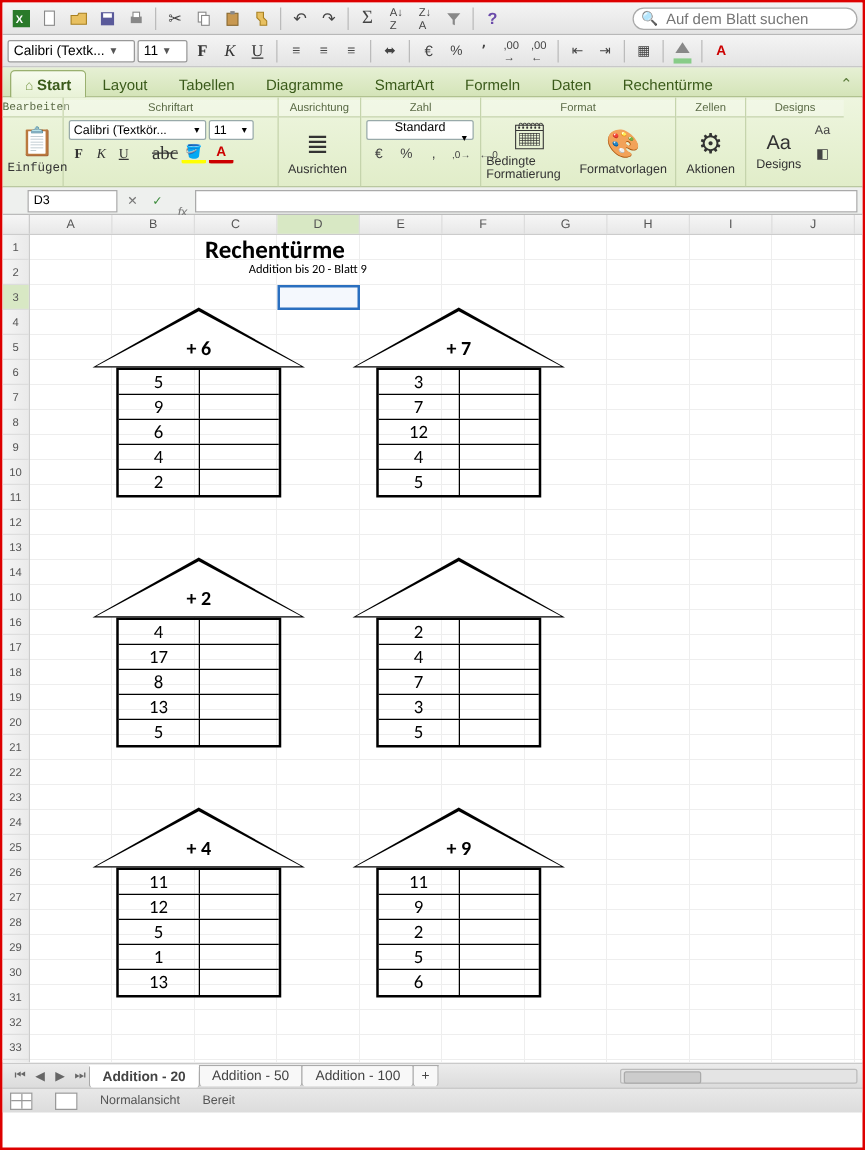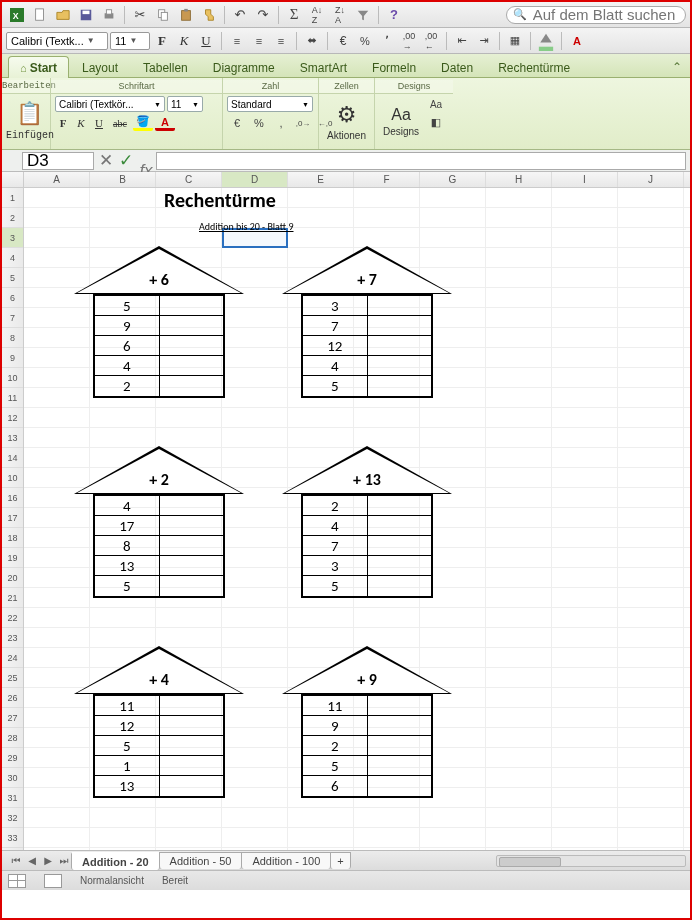--- a/index.html
+++ b/index.html
@@ -39,21 +39,21 @@
     display: flex;
     align-items: center;
     background: #fff;
     border: 1px solid #aaa;
     border-radius: 10px;
     height: 18px;
     padding: 0 6px;
     gap: 4px;
     width: 180px;
   }
-  .search-wrap input { border:none; outline:none; font-size:15px; width:100%; color:#888; background:transparent; }
+  .search-wrap input { border:none; outline:none; font-size:12px; width:100%; color:#888; background:transparent; }
   
   .font-bar {
     background: linear-gradient(#f4f4f4, #e4e4e4);
     border-bottom: 1px solid #b8b8b8;
     height: 26px;
     display: flex;
     align-items: center;
     padding: 0 4px;
     gap: 2px;
   }
@@ -146,21 +146,21 @@
     background:#fff; border:1px solid #9aa; height:16px;
     font-size:10px; padding:0 3px; border-radius:2px;
   }
   
   .fbar {
     height:22px;
     display:flex;
     align-items:center;
     background:#eef0ee;
     border-bottom:1px solid #bbb;
-    font-size:17px;
+    font-size:10px;
   }
   .namebox {
     width:72px;
     background:#fff;
     border:1px solid #aaa;
     height:18px;
     margin:0 2px 0 20px;
     padding:0 4px;
     display:flex; align-items:center;
   }
@@ -227,22 +227,22 @@
   .sheet-content {
     position:absolute;
     inset:0;
     font-family: Calibri, Arial, sans-serif;
   }
   .title {
     position:absolute; left:140px; top:0px;
     font-size:20px; font-weight:bold; color:#000;
   }
   .subtitle {
-    position:absolute; left:175px; top:32px;
-    font-size:10px; color:#000;text-decoration:underline;
+    position:absolute; left:175px; top:20px;
+    font-size:10px; color:#000;
   }
   .tower {
     position:absolute;
     width:170px;
   }
   .roof {
     width:0; height:0;
     border-left:85px solid transparent;
     border-right:85px solid transparent;
     border-bottom:48px solid #000;
@@ -468,39 +468,61 @@
           </div>
         <div class="combo2" style="width:36px;">
             <span>11</span>
             <span style="font-size:7px;margin-left:auto;">▼</span>
           </div>
       </div>
       <div class="small-row">
         <span class="fmt-btn bold" style="width:16px;height:16px;font-size:11px;">F</span>
         <span class="fmt-btn ital" style="width:16px;height:16px;font-size:11px;">K</span>
         <span class="fmt-btn und" style="width:16px;height:16px;font-size:11px;">U</span>
-        <span class="fmt-btn strike" style="width:22px;height:16px;font-size:10px;">abc</span>
+        <span class="fmt-btn strike" style="width:22px;height:16px;font-size:15px;margin-left:12px;">abc</span>
         <span class="mini-ico" style="border-bottom:3px solid #ff0;">🪣</span>
         <span class="mini-ico" style="border-bottom:3px solid #c00;color:#c00;font-weight:bold;">A</span>
+      </div>
+    </div>
+  </div>
+  <div class="group" style="width:66px;">
+    <div class="group-label">Ausrichtung</div>
+    <div class="group-body">
+      <div class="big-btn">
+        <span class="bi">≣</span>
+        <span>Ausrichten</span>
       </div>
     </div>
   </div>
   <div class="group" style="width:96px;">
     <div class="group-label">Zahl</div>
     <div class="group-body" style="flex-direction:column;gap:3px;">
-      <div class="combo2" style="width:86px;">
+      <div class="combo2" style="width:86px;flex-direction:column;">
           <span>Standard</span>
           <span style="font-size:7px;margin-left:auto;">▼</span>
         </div>
       <div class="small-row">
         <span class="mini-ico">€</span>
         <span class="mini-ico">%</span>
         <span class="mini-ico">,</span>
         <span class="mini-ico" style="font-size:8px;">,0→</span>
         <span class="mini-ico" style="font-size:8px;">←,0</span>
+      </div>
+    </div>
+  </div>
+  <div class="group" style="width:156px;">
+    <div class="group-label">Format</div>
+    <div class="group-body">
+      <div class="big-btn" style="width:70px;">
+        <span class="bi">🗓</span>
+        <span style="line-height:10px;">Bedingte Formatierung</span>
+      </div>
+      <div class="big-btn" style="width:76px;">
+        <span class="bi">🎨</span>
+        <span>Formatvorlagen</span>
       </div>
     </div>
   </div>
   <div class="group" style="width:56px;">
     <div class="group-label">Zellen</div>
     <div class="group-body">
       <div class="big-btn">
         <span class="bi">⚙</span>
         <span>Aktionen</span>
       </div>
@@ -666,21 +688,20 @@
               </div>
               <div class="trow">
                 <div class="tcell">5</div>
                 <div class="tcell"></div>
               </div>
             </div>
           </div>
           <div class="tower" style="left: 258px; top: 258px;">
             <div style="position: relative;">
               <div class="roof"></div>
-              <div class="roof-label">+ 13</div>
             </div>
             <div class="tower-body">
               <div class="trow">
                 <div class="tcell">2</div>
                 <div class="tcell"></div>
               </div>
               <div class="trow">
                 <div class="tcell">4</div>
                 <div class="tcell"></div>
               </div>

